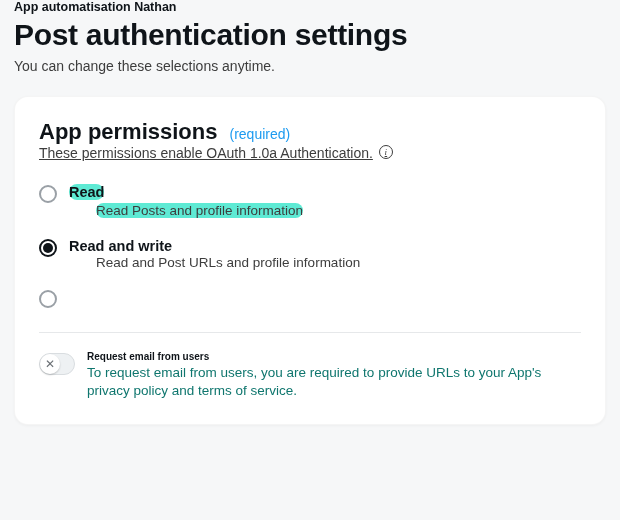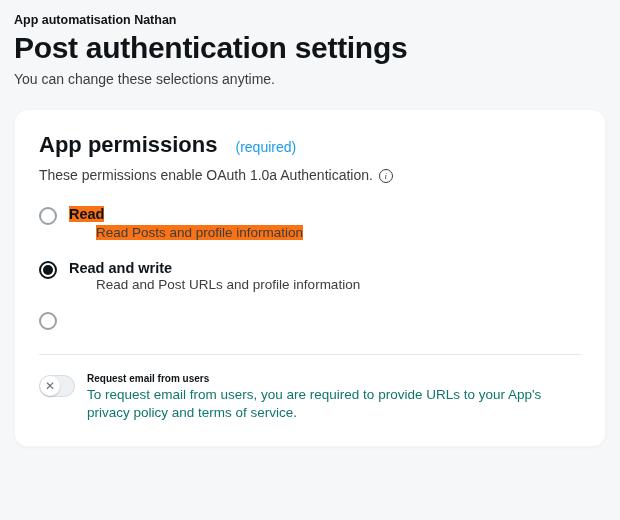--- a/index.html
+++ b/index.html
@@ -5,21 +5,21 @@
   * { box-sizing: border-box; margin: 0; padding: 0; }
   html, body {
     width: 620px;
     height: 520px;
     background: #f6f7f8;
     font-family: -apple-system, BlinkMacSystemFont, "Segoe UI", Helvetica, Arial, sans-serif;
     color: #0f1419;
     overflow: hidden;
   }
   .page {
-    padding: 13px 14px 0 14px;
+    padding: 0 14px 0 14px;
   }
   .breadcrumb {
     font-size: 12.5px;
     font-weight: 700;
     color: #0f1419;
     margin-bottom: 4px;
   }
   .page-title {
     font-size: 30px;
     font-weight: 800;
@@ -34,39 +34,40 @@
   .card {
     background: #fff;
     border-radius: 14px;
     padding: 22px 24px 24px 24px;
     box-shadow: 0 1px 3px rgba(0,0,0,0.04);
     border: 1px solid rgba(0,0,0,0.04);
   }
   .section-head {
     display: flex;
     align-items: baseline;
-    gap: 18px;
+    gap: 12px;
   }
   .section-title {
     font-size: 22px;
     font-weight: 800;
   }
   .required {
     color: #1d9bf0;
     font-size: 14px;
     font-weight: 400;
     text-align: right;
   }
   .section-desc {
     font-size: 14px;
     color: #3d3d3d;
-    margin-top: 9px;
-    display: flex;
-    align-items: flex-end;
+    margin-top: 0;
+    display: flex;
+    align-items: flex-start;
     gap: 6px;
+    text-decoration: underline;
   }
   .info-icon {
     display: inline-flex;
     width: 14px;
     height: 14px;
     border: 1px solid #3d3d3d;
     border-radius: 50%;
     align-items: center;
     justify-content: center;
     font-size: 9px;
@@ -112,22 +113,23 @@
     color: #0f1419;
     display: inline;
   }
   .radio-text .rt-desc {
     font-size: 13.5px;
     color: #3d3d3d;
     margin-top: 0px;
     margin-left: 27px;
   }
   .highlight {
-    background: #f97316;
+    background: #5eead4;
     color: #fff;
+    border-radius: 8px;
   }
   .divider {
     height: 1px;
     background: #e6e8ea;
     margin: 24px 0 18px 0;
   }
   .toggle-row {
     display: flex;
     align-items: flex-start;
     gap: 12px;

